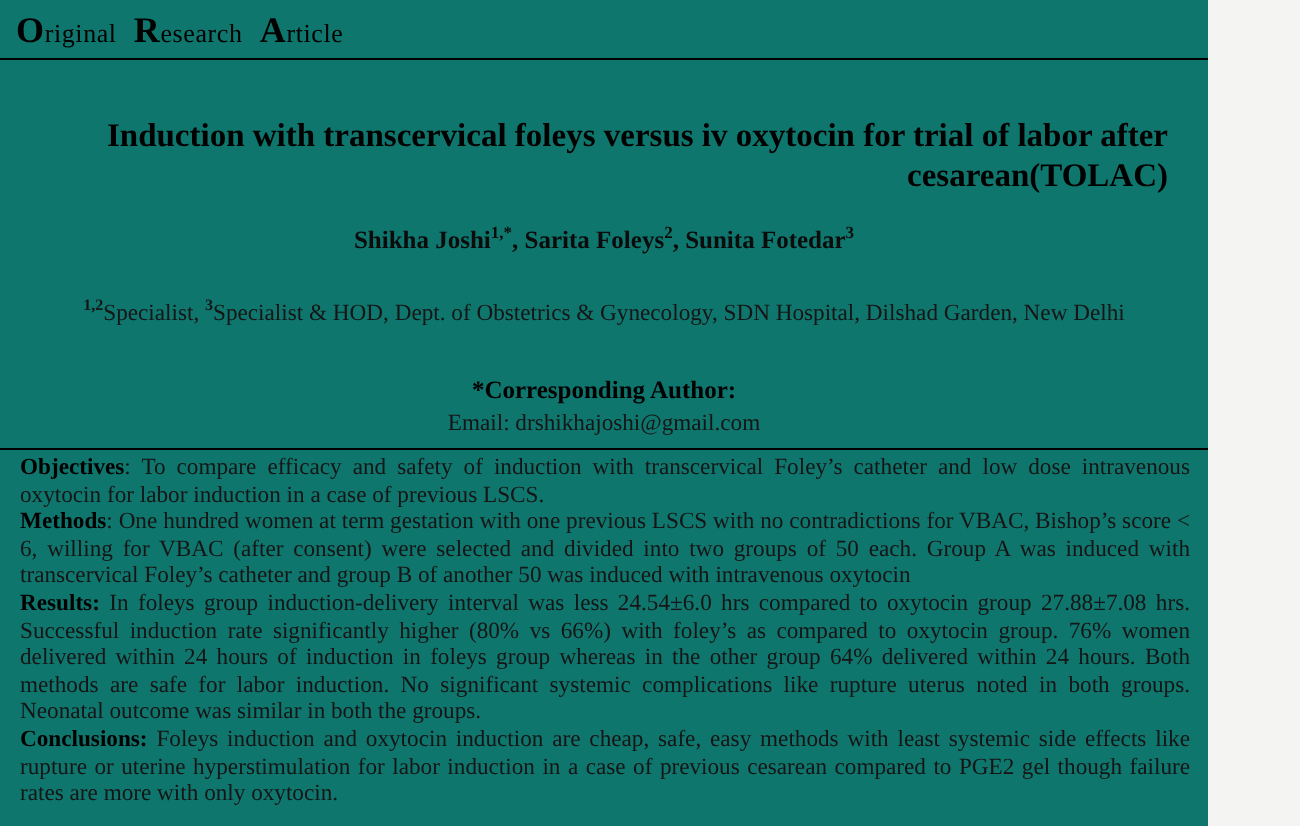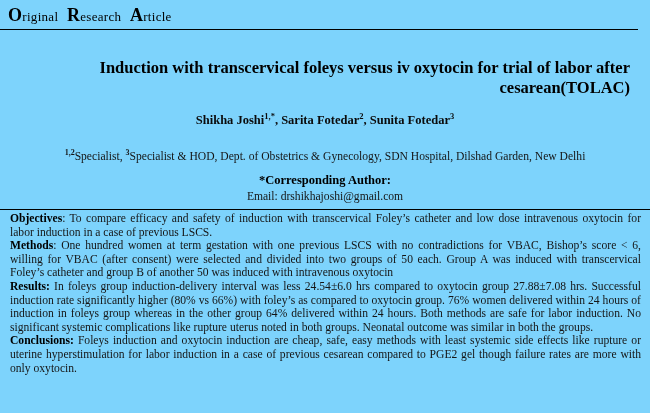--- a/index.html
+++ b/index.html
@@ -4,22 +4,22 @@
 <style>
   html, body { margin: 0; padding: 0; }
   body {
     width: 650px; height: 413px;
     background: #f4f4f2;
     font-family: "Liberation Serif", serif;
     color: #111;
   }
   .page {
     position: relative;
-    width: 650px; height: 413px;
-    background: #7dd3fc;
+    width: 604px; height: 413px;
+    background: #0f766e;
     overflow: hidden;
     box-sizing: border-box;
   }
   
   .header {
     padding: 5px 0 0 8px;
     font-size: 13px;
     letter-spacing: 0.3px;
     color: #000;
   }
@@ -51,21 +51,21 @@
   
   .affiliation {
     margin: 20px 0 0 0;
     text-align: center;
     font-size: 11.6px;
     color: #151515;
   }
   .affiliation sup { font-size: 8px; font-weight: bold; }
   
   .corresponding {
-    margin: 10px 0 0 0;
+    margin: 25px 0 0 0;
     text-align: center;
     font-weight: bold;
     font-size: 12.5px;
     color: #000;
   }
   .email {
     margin: 2px 0 0 0;
     text-align: center;
     font-size: 11.6px;
     color: #151515;
@@ -101,21 +101,21 @@
     <span class="word"><span class="cap">R</span><span>esearch</span></span>
     <span class="word"><span class="cap">A</span><span>rticle</span></span>
   </div>
   <hr class="rule1">
 
   <h1 class="title">
     <span class="tline">Induction with transcervical foleys versus iv oxytocin for trial of labor after</span>
     <span class="tline">cesarean(TOLAC)</span>
   </h1>
 
-  <p class="authors"><span>Shikha Joshi</span><sup>1,*</sup><span>, </span><span>Sarita Fotedar</span><sup>2</sup><span>, </span><span>Sunita Fotedar</span><sup>3</sup></p>
+  <p class="authors"><span>Shikha Joshi</span><sup>1,*</sup><span>, </span><span>Sarita Foleys</span><sup>2</sup><span>, </span><span>Sunita Fotedar</span><sup>3</sup></p>
 
   <p class="affiliation"><sup>1,2</sup><span>Specialist, </span><sup>3</sup><span>Specialist &amp; HOD, Dept. of Obstetrics &amp; Gynecology, SDN Hospital, Dilshad Garden, New Delhi</span></p>
 
   <p class="corresponding">*Corresponding Author:</p>
   <p class="email">Email: drshikhajoshi@gmail.com</p>
 
   <hr class="rule2">
 
 
   <div class="abstract-body">

